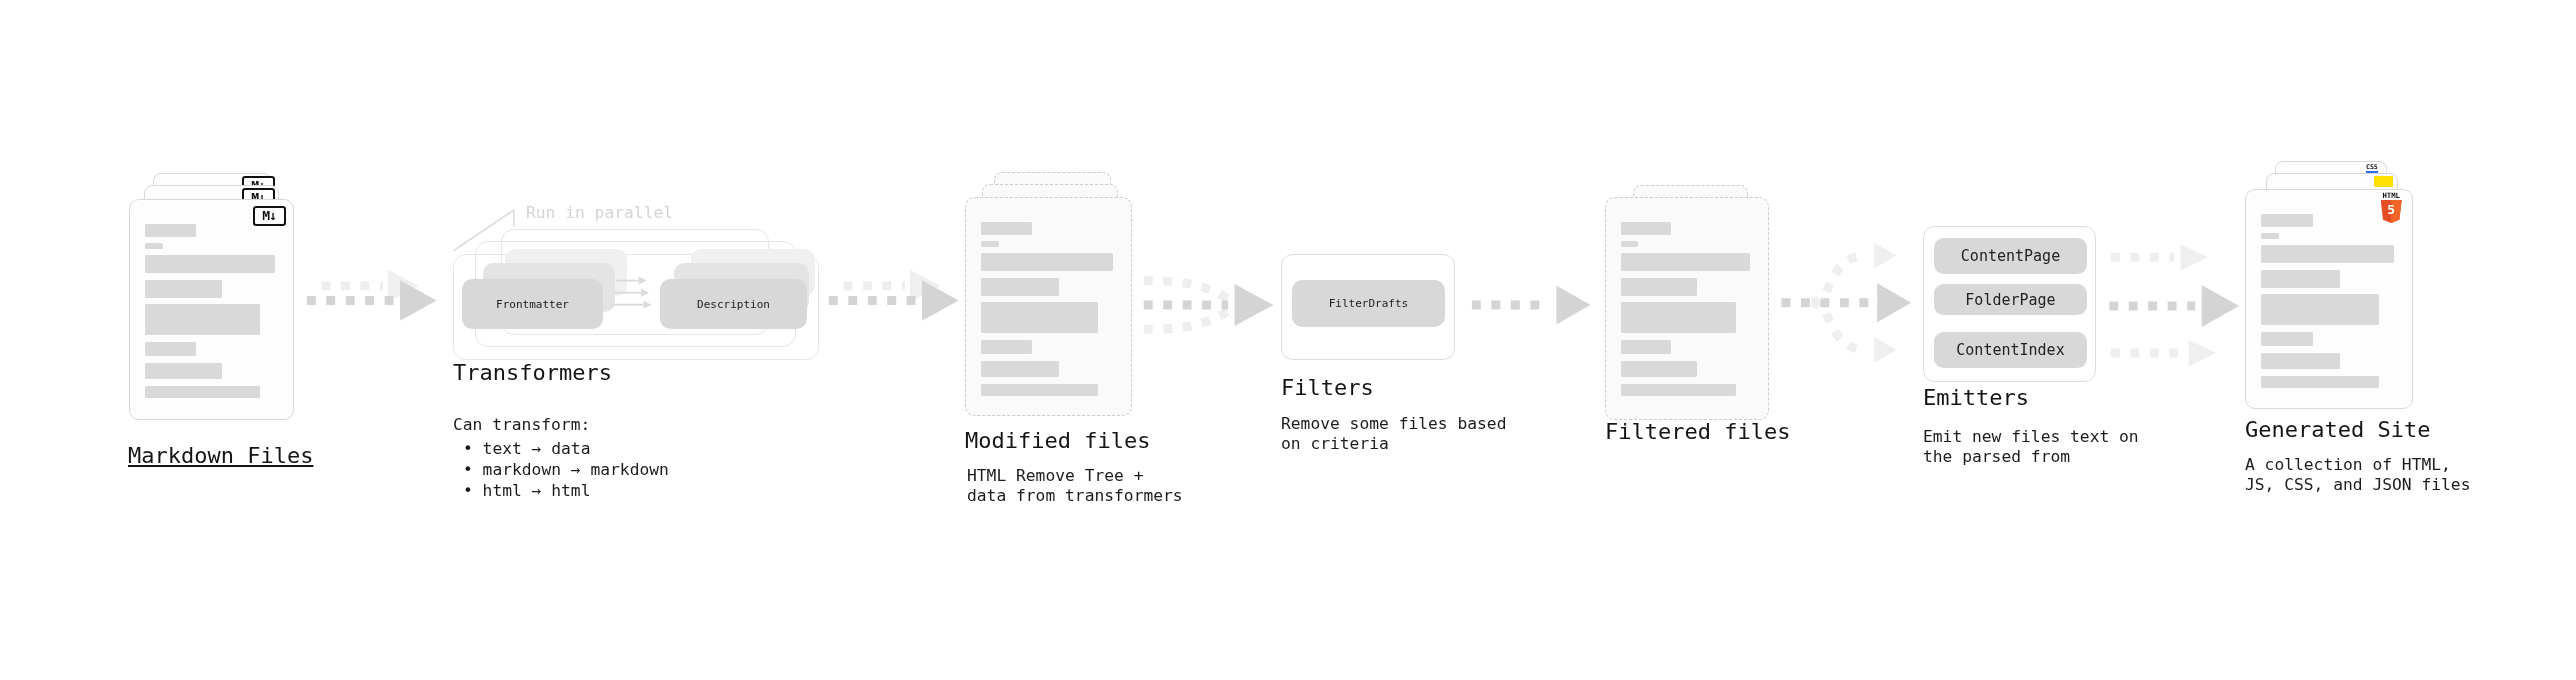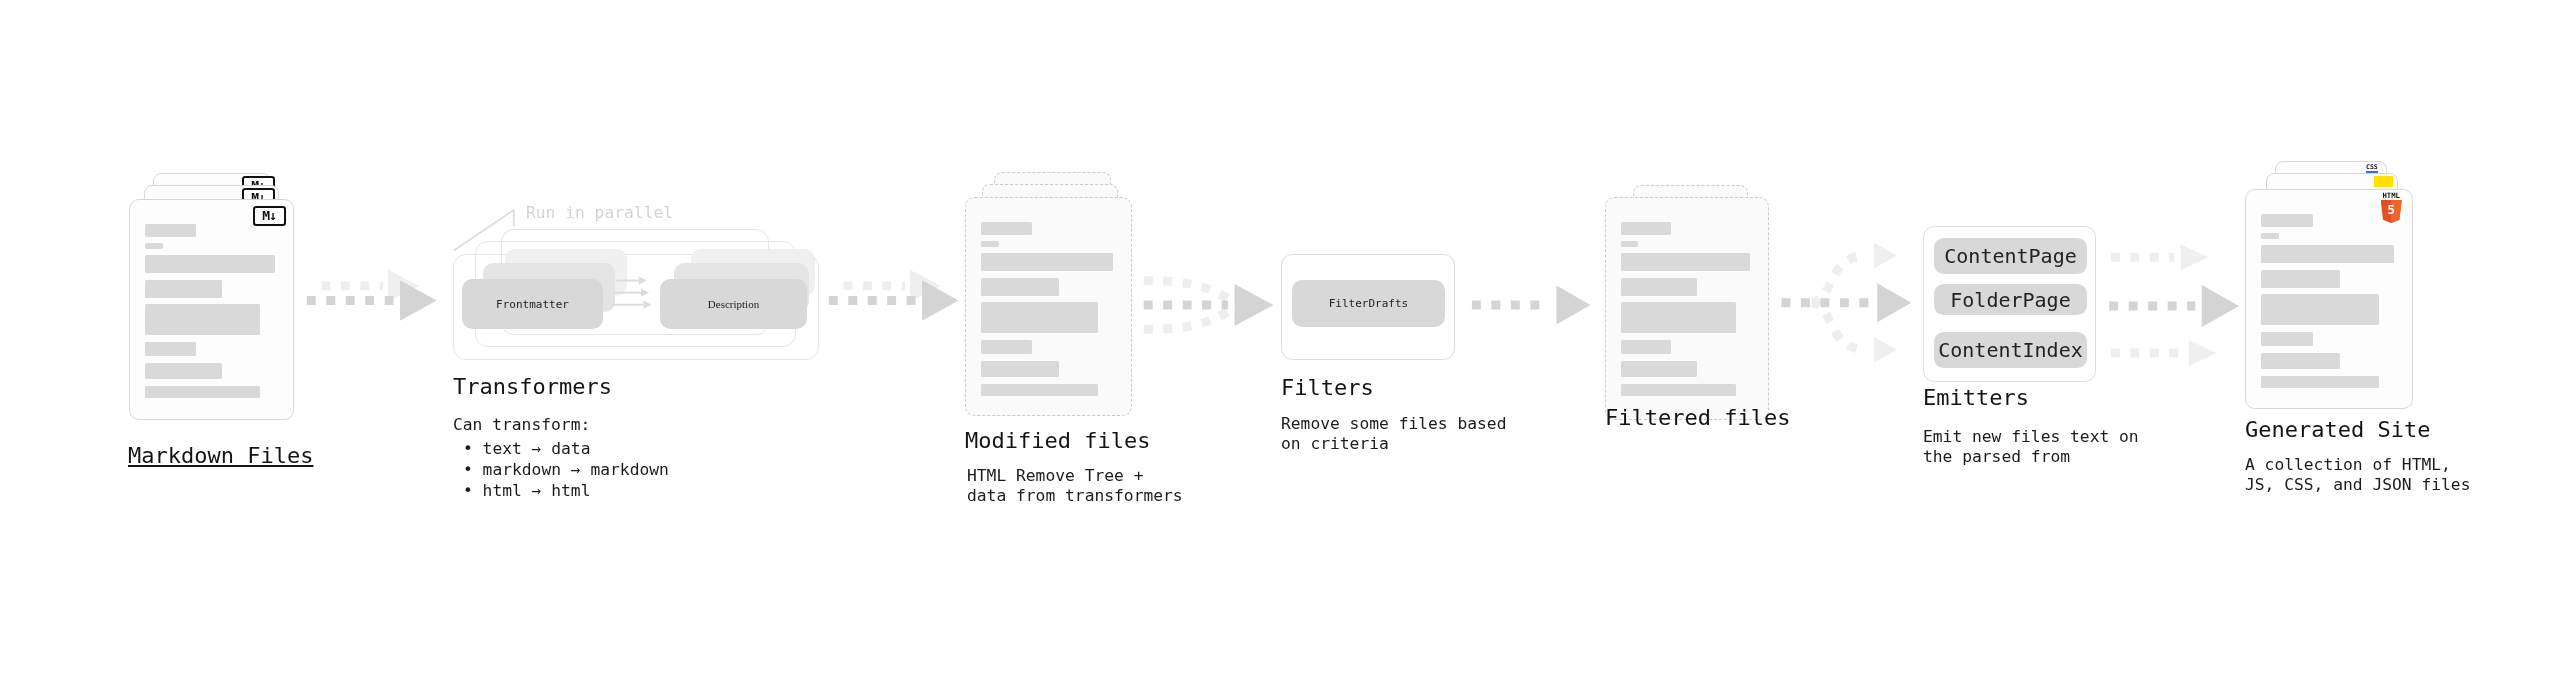--- a/index.html
+++ b/index.html
@@ -30,21 +30,21 @@
   .html5 .shield .five{position:absolute;left:0;top:3.3px;width:100%;text-align:center;
                        font-weight:bold;font-size:13px;line-height:14.6px;color:#fff;}
 
   
   .outline-box{position:absolute;border:1.6px solid #e5e5e5;border-radius:13px;box-sizing:border-box;background:transparent;}
   .tool-box{position:absolute;border:1.6px solid #dedede;border-radius:11.4px;box-sizing:border-box;background:#ffffff;}
   .pill{position:absolute;background:#d8d8d8;border-radius:10.6px;display:flex;align-items:center;justify-content:center;
         font-size:11px;color:#222;box-sizing:border-box;}
   .pill.l1{background:#e4e4e4;}
   .pill.l2{background:#f0f0f0;}
-  .pill.sm{font-size:20px;border-radius:9.8px;}
+  .pill.sm{font-size:15px;border-radius:9.8px;}
 
   
   .stage-title{position:absolute;font-size:22px;line-height:24.4px;color:#141414;white-space:nowrap;}
   .stage-desc{position:absolute;font-size:16.3px;line-height:20.3px;color:#1c1c1c;white-space:nowrap;}
   .bullets{position:absolute;font-size:16.3px;line-height:21px;color:#1c1c1c;white-space:nowrap;}
   .note{position:absolute;font-size:16.3px;color:#d4d4d4;white-space:nowrap;}
 
   svg.arrow{position:absolute;overflow:visible;}
   .dash-dark{stroke:#d4d4d4;stroke-width:11;fill:none;stroke-dasharray:11 13;}
   .dash-light{stroke:#eeeeee;stroke-width:11;fill:none;stroke-dasharray:11 13;}
@@ -96,32 +96,32 @@
     <div class="outline-box" style="left:501px;top:229px;width:268px;height:106px;"></div>
     <div class="outline-box" style="left:475px;top:241px;width:321px;height:106px;"></div>
     <div class="outline-box" style="left:453px;top:254px;width:366px;height:106px;"></div>
 
     <div class="pill l2" style="left:505px;top:249px;width:122px;height:47px;"></div>
     <div class="pill l1" style="left:483px;top:263px;width:132px;height:49px;"></div>
     <div class="pill" style="left:462px;top:279px;width:141px;height:50px;">Frontmatter</div>
 
     <div class="pill l2" style="left:691px;top:249px;width:124px;height:47px;"></div>
     <div class="pill l1" style="left:674px;top:263px;width:135px;height:49px;"></div>
-    <div class="pill" style="left:660px;top:279px;width:147px;height:50px;font-family:Liberation Serif, serif;">Description</div>
+    <div class="pill" style="left:660px;top:279px;width:147px;height:50px;">Description</div>
 
     <svg class="arrow" style="left:608px;top:274px;" width="50" height="39" viewBox="0 0 62 48">
       <path class="mini-line" d="M10 8 H38"></path>
         <polygon class="mini-head" points="38,3 48,8 38,13"></polygon>
       <path class="mini-line" d="M7 23 H41"></path>
         <polygon class="mini-head" points="41,18 51,23 41,28"></polygon>
       <path class="mini-line" d="M3 38 H44"></path>
         <polygon class="mini-head" points="44,33 54,38 44,43"></polygon>
     </svg>
 
-    <div class="stage-title" style="left:453px;top:375px;">Transformers</div>
+    <div class="stage-title" style="left:453px;top:361px;">Transformers</div>
     <div class="stage-desc" style="left:453px;top:415px;">Can transform:</div>
     <div class="bullets" style="left:463px;top:438px;">
       <div>• text → data</div>
       <div>• markdown → markdown</div>
       <div>• html → html</div>
     </div>
   </div>
 
   <svg class="arrow" style="left:824px;top:268px;" width="154" height="73" viewBox="0 0 190 90">
     <path class="dash-light" d="M24 22 H100"></path>
@@ -181,21 +181,21 @@
           <div class="bar" style="width: 38%; height: 13px;"></div>
           <div class="bar" style="width: 13%; height: 5.7px;"></div>
           <div class="bar" style="width: 98%; height: 18px;"></div>
           <div class="bar" style="width: 58%; height: 18px;"></div>
           <div class="bar" style="width: 87%; height: 31px;"></div>
           <div class="bar" style="width: 38%; height: 14.6px;"></div>
           <div class="bar" style="width: 58%; height: 16.3px;"></div>
           <div class="bar" style="width: 87%; height: 12.2px;"></div>
         </div>
     </div>
-    <div class="stage-title" style="left:1605px;top:406px;">Filtered files</div>
+    <div class="stage-title" style="left:1605px;top:420px;">Filtered files</div>
   </div>
 
   <svg class="arrow" style="left:1775px;top:228px;" width="142" height="138" viewBox="0 0 175 170">
     <path class="dash-light" d="M45 92 C 72 92, 64 34, 112 34"></path>
     <polygon class="head-light" points="122,18 150,34 122,50"></polygon>
     <path class="dash-light" d="M45 92 C 72 92, 64 150, 112 150"></path>
     <polygon class="head-light" points="122,134 150,150 122,166"></polygon>
     <path class="dash-dark" d="M8 92 H118"></path>
     <polygon class="head-dark" points="126,68 168,92 126,116"></polygon>
   </svg>

